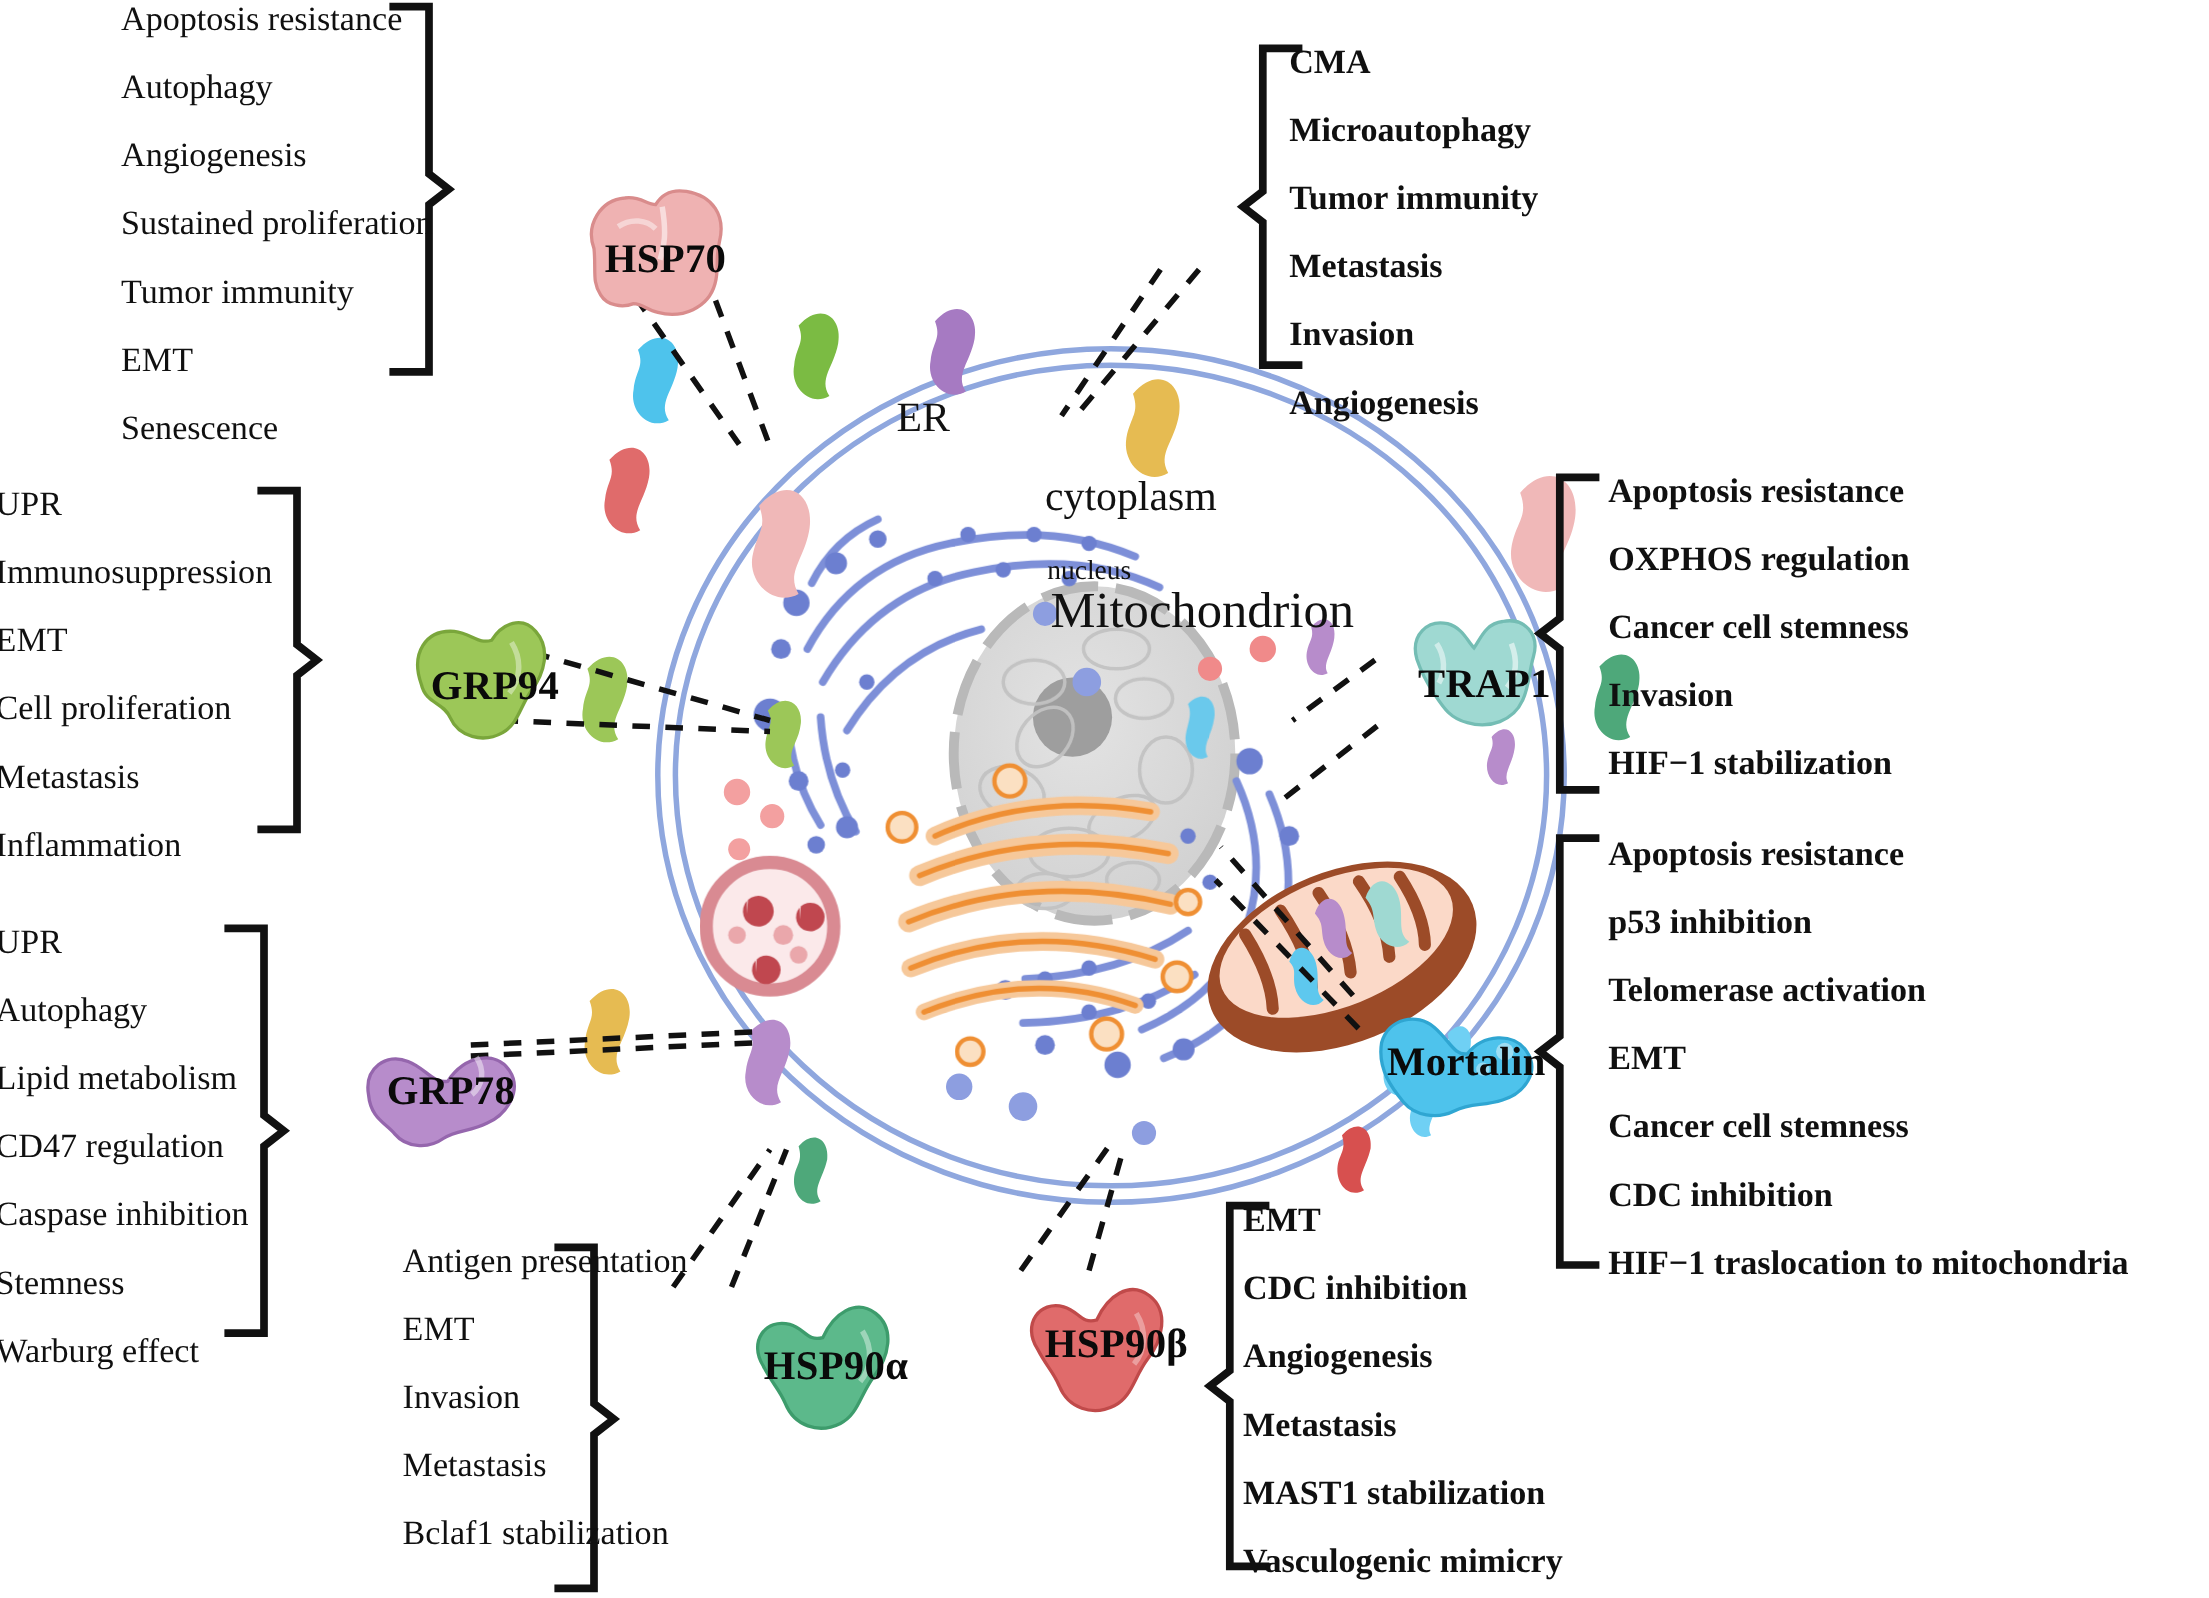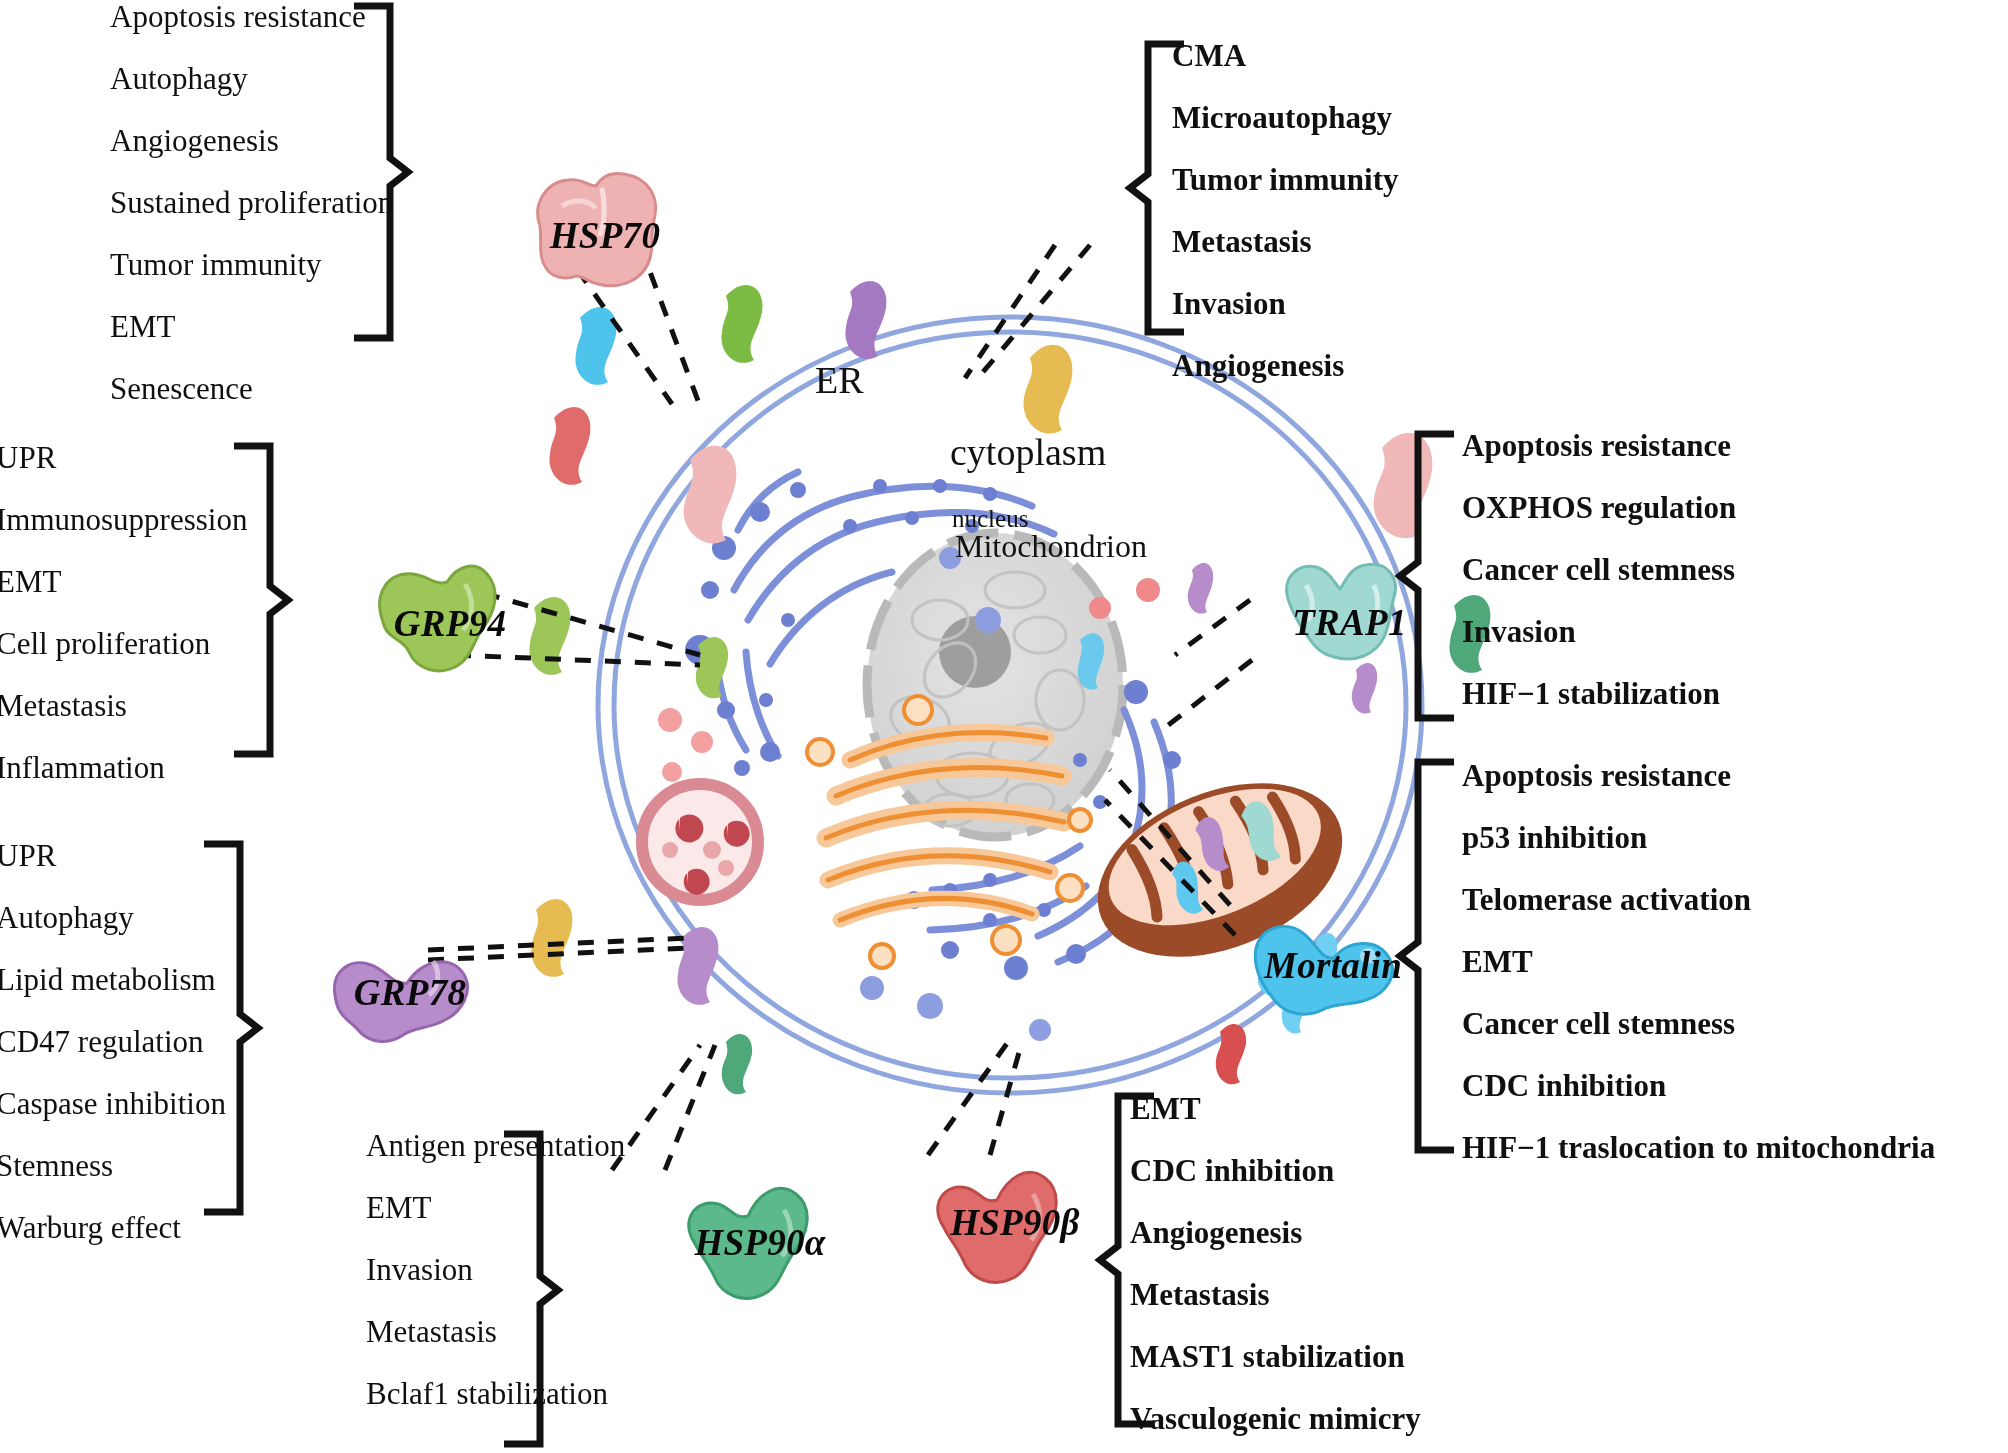--- a/index.html
+++ b/index.html
@@ -5,30 +5,30 @@
   html,body{margin:0;padding:0;background:#ffffff;}
   body{width:2008px;height:1453px;position:relative;overflow:hidden;
        font-family:"Liberation Serif","DejaVu Serif",serif;color:#111;}
   #stage{position:absolute;left:0;top:0;width:2008px;height:1453px;}
 
   .grouplist{position:absolute;}
   .grouplist .row{font-size:31px;line-height:62px;white-space:nowrap;color:#101010;}
   .grouplist.right .row{text-align:left;font-weight:bold;}
   .grouplist.left .row{text-align:left;}
 
-  .protein{position:absolute;font-style:italic;}
+  .protein{position:absolute;}
   .protein .pname{position:absolute;left:0;top:0;width:100%;height:100%;
     display:flex;align-items:center;justify-content:center;
     font-weight:bold;font-size:37px;color:#0a0a0a;letter-spacing:.3px;
     font-family:"Liberation Serif","DejaVu Serif",serif;}
 
   .celltxt{position:absolute;white-space:nowrap;color:#111;}
   .er-lbl{font-size:38px;}
   .cyto-lbl{font-size:38px;}
-  .mito-lbl{font-size:32px;}
+  .mito-lbl{font-size:46px;}
   .nuc-lbl{font-size:25px;}
 
   svg{overflow:visible;}
 </style>
 </head>
 <body>
 
 <div id="stage">
 
   <svg style="position:absolute;left:520px;top:290px;" width="980" height="830" viewBox="0 0 980 830">

